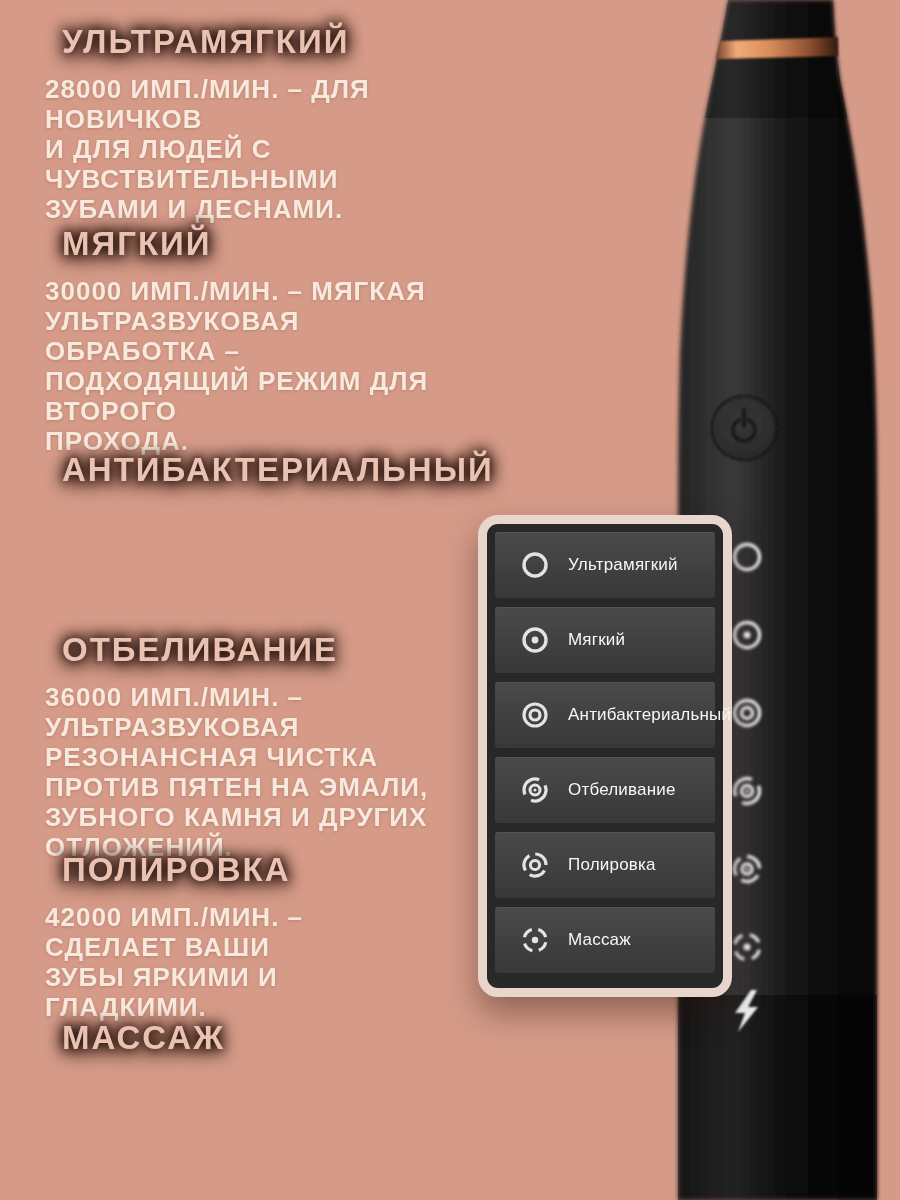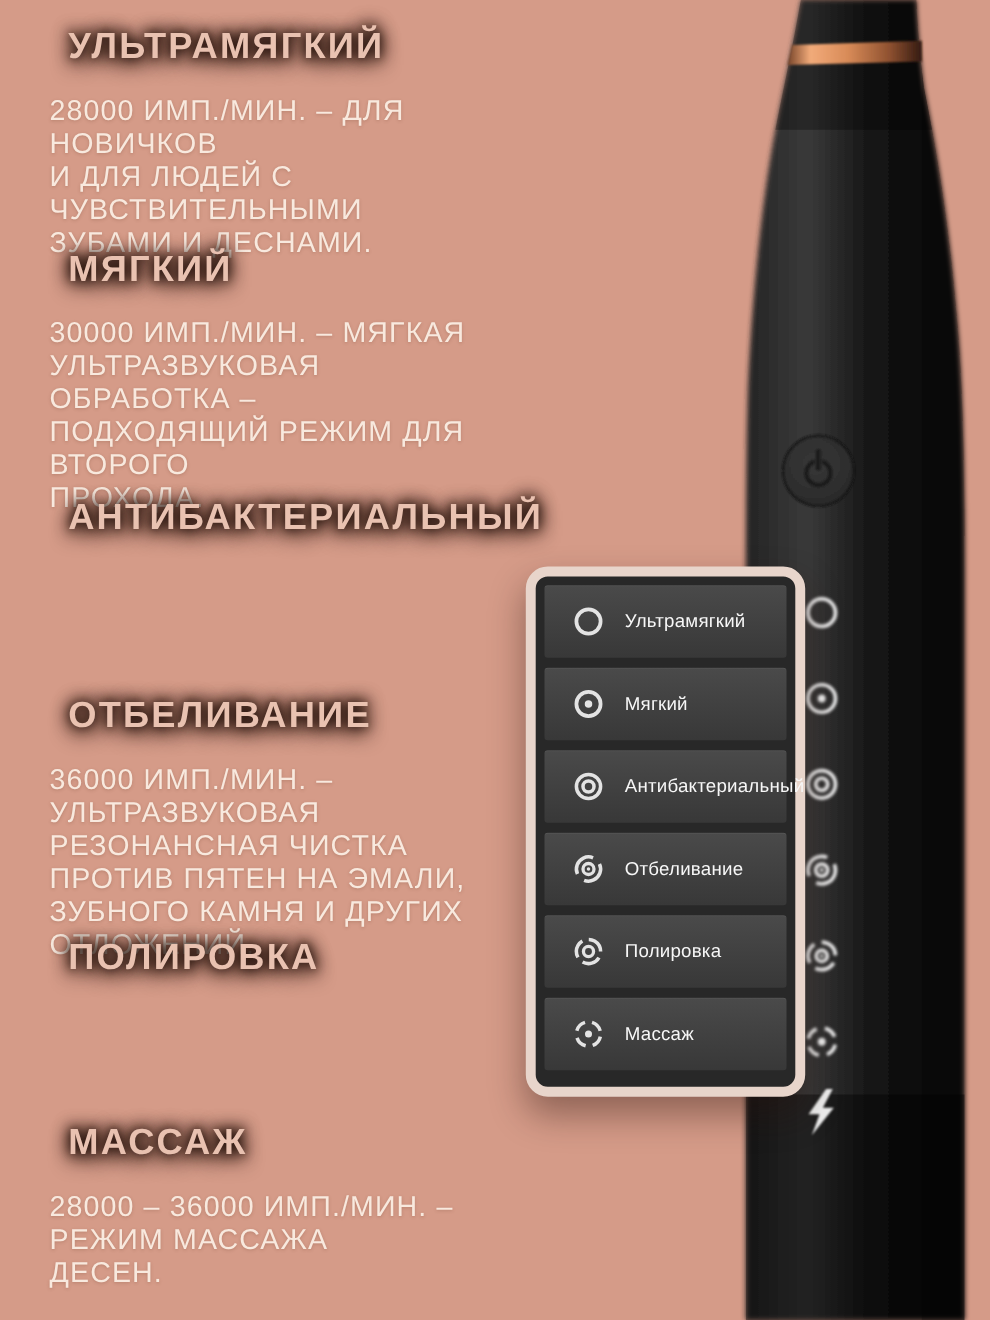--- a/index.html
+++ b/index.html
@@ -10,22 +10,22 @@
   }
   
   .sec{position:absolute;left:45px;width:470px;}
   .sec-h{
     margin:0;padding-left:17px;
     font-size:33px;line-height:40px;font-weight:700;
     letter-spacing:2px;color:#e9c2b1;text-transform:uppercase;
     text-shadow:0 0 16px rgba(30,12,6,.95),0 0 9px rgba(30,12,6,.8),0 6px 18px rgba(30,12,6,.9),0 -4px 14px rgba(30,12,6,.55);
   }
   .sec-b{
-    margin:23px 0 0 0;
-    font-size:26px;line-height:30px;font-weight:400;
+    margin:12px 0 0 0;
+    font-size:26px;line-height:30px;font-weight:700;
     letter-spacing:1px;color:#f8e9de;text-transform:uppercase;
     white-space:pre-line;
     text-shadow:0 1px 3px rgba(95,50,32,.25);
   }
   
   .brush{position:absolute;left:0;top:0;z-index:1;}
   
   .panel{
     position:absolute;left:478px;top:515px;width:254px;height:482px;
     box-sizing:border-box;z-index:2;
@@ -225,21 +225,22 @@
     <h2 class="sec-h">ОТБЕЛИВАНИЕ</h2>
     <p class="sec-b">36000 ИМП./МИН. –
 УЛЬТРАЗВУКОВАЯ
 РЕЗОНАНСНАЯ ЧИСТКА
 ПРОТИВ ПЯТЕН НА ЭМАЛИ,
 ЗУБНОГО КАМНЯ И ДРУГИХ
 ОТЛОЖЕНИЙ.</p>
   </div>
   <div class="sec" style="top:850px">
     <h2 class="sec-h">ПОЛИРОВКА</h2>
+    <p class="sec-b">42000 ИМП./МИН. –
+СДЕЛАЕТ ВАШИ
+ЗУБЫ ЯРКИМИ И
+ГЛАДКИМИ.</p>
   </div>
   <div class="sec" style="top:1018px">
     <h2 class="sec-h">МАССАЖ</h2>
-    <p class="sec-b">28000 – 36000 ИМП./МИН. –
-РЕЖИМ МАССАЖА
-ДЕСЕН.</p>
   </div>
 
 </div>
 
 </body></html>

